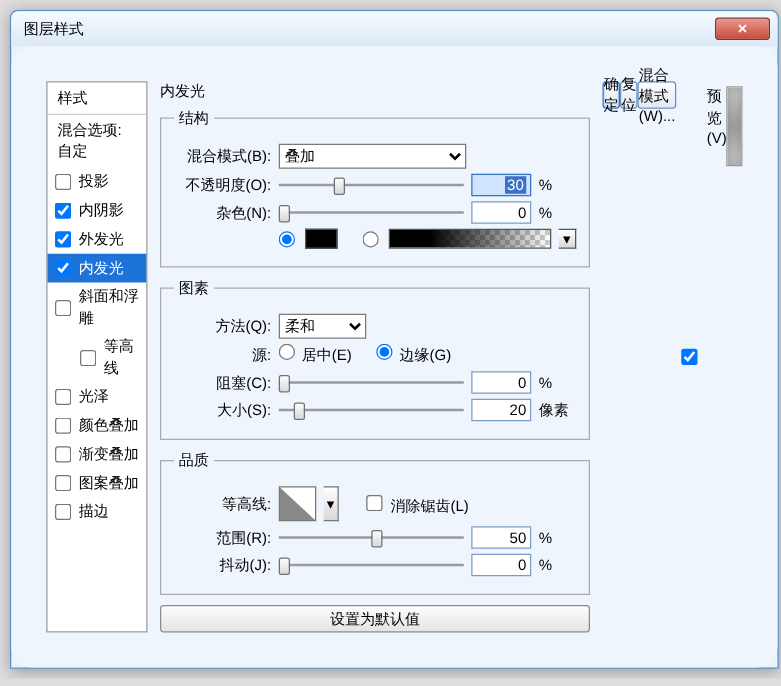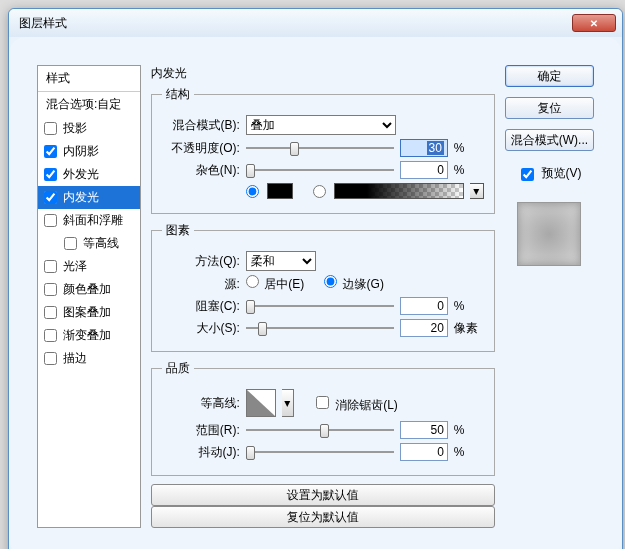--- a/index.html
+++ b/index.html
@@ -38,21 +38,21 @@
 .grad-preview { width: 130px; height: 16px; border: 1px solid #555; background: linear-gradient(to right, #000 0%, #000 25%, rgba(0,0,0,0) 100%), repeating-conic-gradient(#ccc 0 25%, #fff 0 50%) 0 0/8px 8px; display:inline-block; }
 .dd-arrow { width: 14px; height: 16px; border: 1px solid #555; border-left:none; background: linear-gradient(#fff,#d8d8d8); display:inline-flex; align-items:center; justify-content:center; }
 
 .contour-sw { width: 30px; height: 28px; border: 1px solid #777; background: #fff; position: relative; }
 .contour-sw::before { content:""; position:absolute; left:0; top:0; width:0; height:0; border-right:28px solid transparent; border-bottom:26px solid #888; }
 .dd-small { width: 12px; height: 28px; border: 1px solid #777; border-left:none; background: linear-gradient(#fff,#d8d8d8); display:inline-flex; align-items:center; justify-content:center; }
 
 .btns-row { display: flex; gap: 0; justify-content: center; margin-top: 8px; flex-direction: column; }
 .win-btn { min-width: 90px; height: 22px; background: linear-gradient(#fdfdfd,#e4e4e4); border: 1px solid #8a8a8a; border-radius: 3px; display: inline-flex; align-items: center; justify-content: center; cursor: pointer; }
 
-.right-panel { width: 112px; display: flex; flex-direction: column; gap: 10px; align-items: stretch; }
+.right-panel { width: 112px; display: flex; flex-direction: row; gap: 0; align-items: stretch; }
 .side-btn { height: 22px; background: linear-gradient(#fdfdfd,#e0e9f5); border: 1px solid #6a8fc0; border-radius: 3px; display: flex; align-items: center; justify-content: center; cursor: pointer; }
 .side-btn.primary { border: 1px solid #3a72c8; box-shadow: 0 0 2px #6aa8ef inset; }
 .preview-check { display: flex; justify-content: center; gap: 4px; margin: 4px 0; }
 .preview-box { width: 64px; height: 64px; border: 1px solid #999; margin: 4px auto 0 auto; background: radial-gradient(circle at 50% 50%, #a8a8a8 0%, #c8c8c8 70%, #d8d8d8 100%); box-shadow: inset 0 0 10px rgba(0,0,0,.3); }
 input[type=radio]{ margin:0 2px 0 0; }
 </style>
 </head>
 <body>
 
 <div class="window">
@@ -95,25 +95,25 @@
           <div class="style-item">
             <input type="checkbox" style="">
             <span>光泽</span>
           </div>
           <div class="style-item">
             <input type="checkbox" style="">
             <span>颜色叠加</span>
           </div>
           <div class="style-item">
             <input type="checkbox" style="">
+            <span>渐变叠加</span>
+          </div>
+          <div class="style-item">
+            <input type="checkbox" style="">
             <span>图案叠加</span>
-          </div>
-          <div class="style-item">
-            <input type="checkbox" style="">
-            <span>渐变叠加</span>
           </div>
           <div class="style-item">
             <input type="checkbox" style="">
             <span>描边</span>
           </div>
         </div>
     </div>
 
     <div class="center-panel">
       <div class="panel-title">内发光</div>
@@ -221,21 +221,20 @@
             </div>
           <div class="numbox">
               <span>0</span>
             </div>
           <div class="unit">%</div>
         </div>
       </fieldset>
 
       <div class="btns-row">
         <div class="win-btn">设置为默认值</div>
-        <div class="win-btn">复位为默认值</div>
       </div>
     </div>
 
     <div class="right-panel">
       <div class="side-btn primary">确定</div>
       <div class="side-btn">复位</div>
       <div class="side-btn">混合模式(W)...</div>
       <div class="preview-check">
         <input type="checkbox" checked="" style="">
         <span>预览(V)</span>

